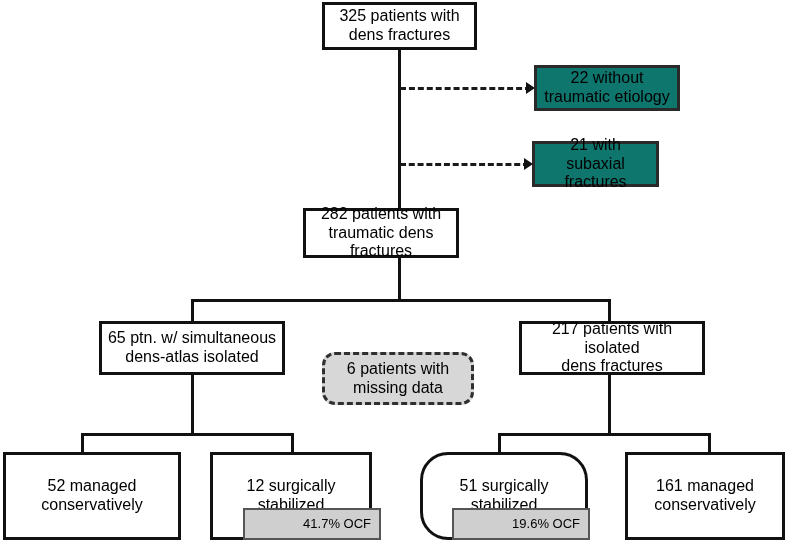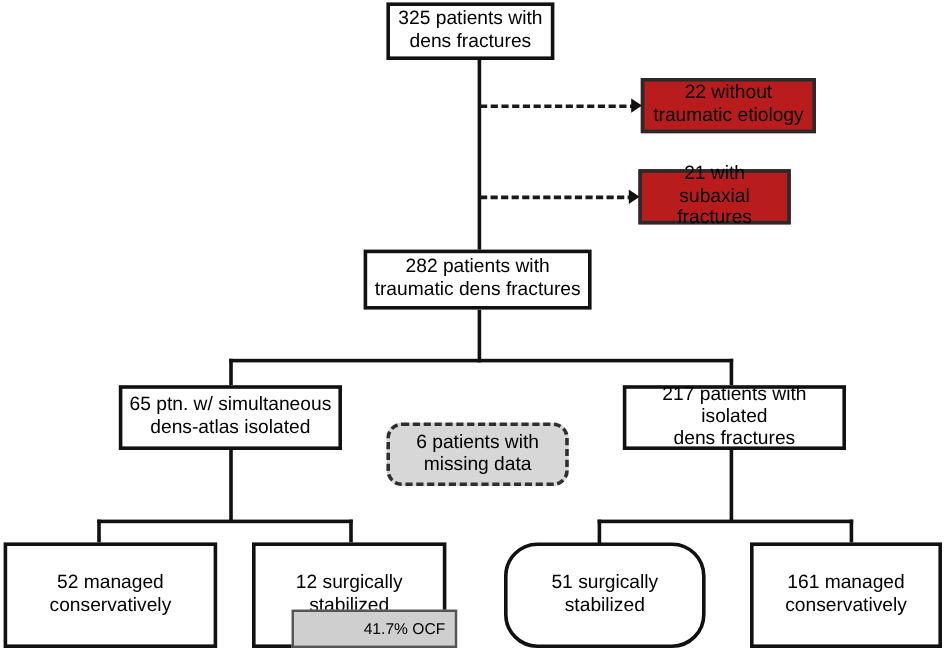--- a/index.html
+++ b/index.html
@@ -27,21 +27,21 @@
     line-height: 1.18;
     color: #000000;
     background: #ffffff;
     border: 3px solid #111111;
     font-size: 16px;
     padding: 2px 4px;
     z-index: 3;
   }
   .node.solid-main { border-width: 3px; }
   .node.gray {
-    background: #b91c1c;
+    background: #0f766e;
     border: 3px solid #2a2a2a;
   }
   .node.dashed-gray {
     background: #d7d7d7;
     border: 3px dashed #2f2f2f;
   }
   .node.ocf {
     background: #cfcfcf;
     border: 2px solid #555555;
     justify-content: flex-end;
@@ -94,42 +94,42 @@
   <div class="line v" style="left:191px; top:375px; height:60px;"></div>
   <div class="line h" style="left:81px; top:433px; width:213px;"></div>
   <div class="line v" style="left:81px; top:433px; height:21px;"></div>
   <div class="line v" style="left:291px; top:433px; height:21px;"></div>
 
   <div class="line v" style="left:608px; top:375px; height:60px;"></div>
   <div class="line h" style="left:498px; top:433px; width:213px;"></div>
   <div class="line v" style="left:498px; top:433px; height:21px;"></div>
   <div class="line v" style="left:708px; top:433px; height:21px;"></div>
 
-  <div class="node solid-main" style="left:322px; top:2px; width:140px; height:48px;">
+  <div class="node solid-main" style="left:322px; top:2px; width:155px; height:48px;">
     <span class="txt">
       <span>325 patients with</span><br>
       <span>dens fractures</span>
     </span>
   </div>
 
   <div class="node gray" style="left:534px; top:65px; width:146px; height:46px;">
     <span class="txt">
       <span>22 without</span><br>
       <span>traumatic etiology</span>
     </span>
   </div>
 
   <div class="node gray" style="left:532px; top:141px; width:127px; height:46px;">
     <span class="txt">
       <span>21 with subaxial</span><br>
       <span>fractures</span>
     </span>
   </div>
 
-  <div class="node solid-main" style="left:303px; top:208px; width:190px; height:50px;">
+  <div class="node solid-main" style="left:303px; top:208px; width:156px; height:50px;">
     <span class="txt">
       <span>282 patients with</span><br>
       <span>traumatic dens fractures</span>
     </span>
   </div>
 
   <div class="node solid-main" style="left:99px; top:321px; width:186px; height:54px;text-align:center;">
     <span class="txt">
       <span>65 ptn. w/ simultaneous</span><br>
       <span>dens-atlas isolated</span>
@@ -162,20 +162,23 @@
   </div>
 
   <div class="node ocf" style="left:243px; top:508px; width:138px; height:32px;">
     <span>41.7% OCF</span>
   </div>
 
   <div class="node solid-main" style="left:420px; top:452px; width:168px; height:88px;border-radius:28px;">
     <span class="txt">51 surgically stabilized</span>
   </div>
 
+  <div class="node ocf" style="left:452px; top:508px; width:138px; height:32px;">
+    <span>19.6% OCF</span>
+  </div>
 
   <div class="node solid-main" style="left:625px; top:452px; width:160px; height:88px;">
     <span class="txt">
       <span>161 managed</span><br>
       <span>conservatively</span>
     </span>
   </div>
 
 </div>
 

